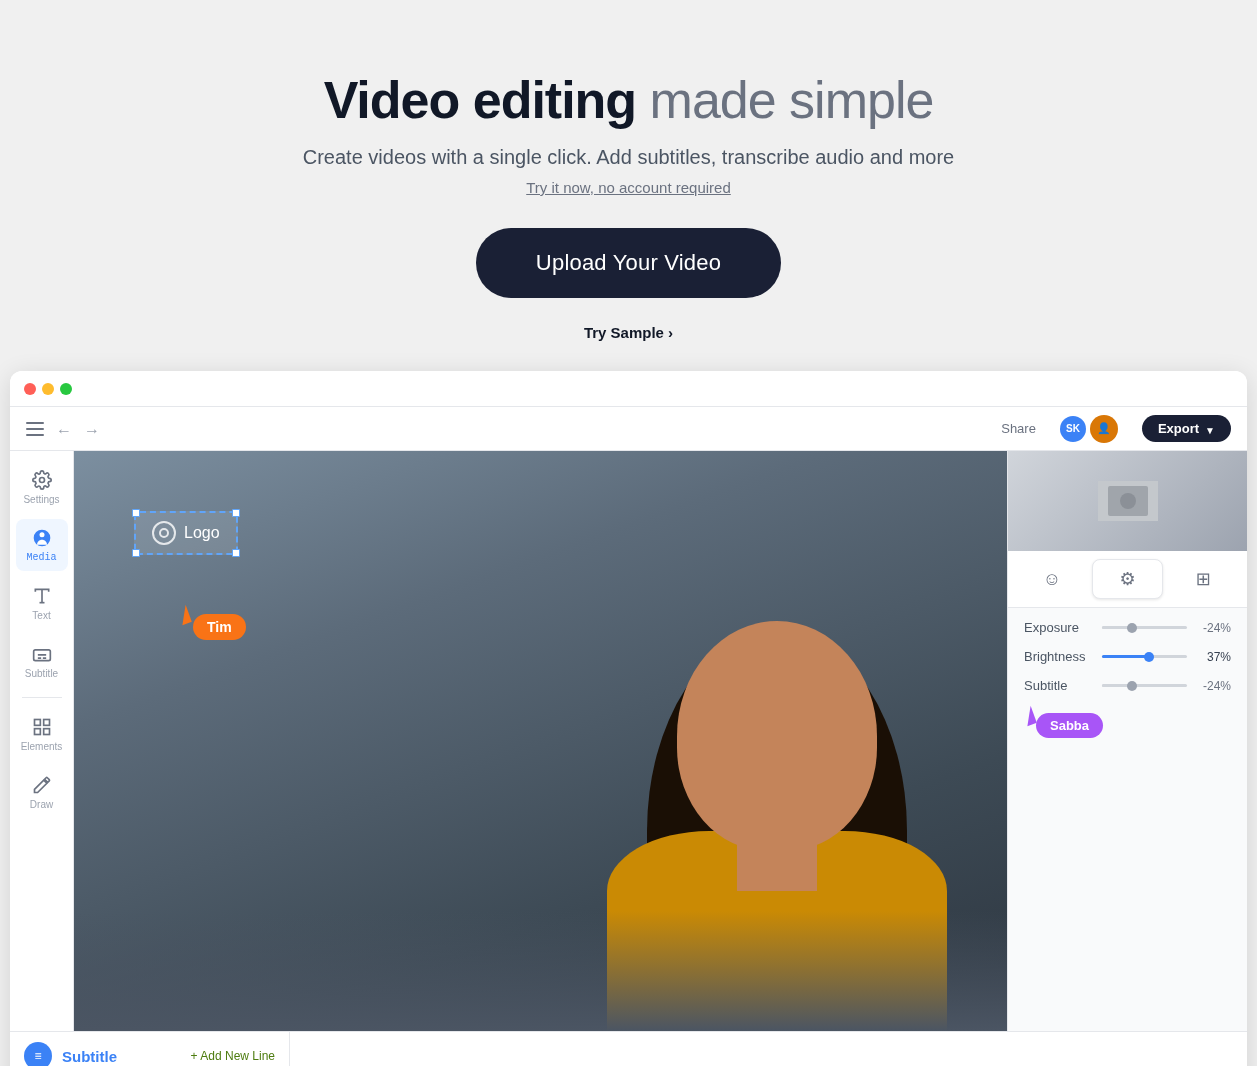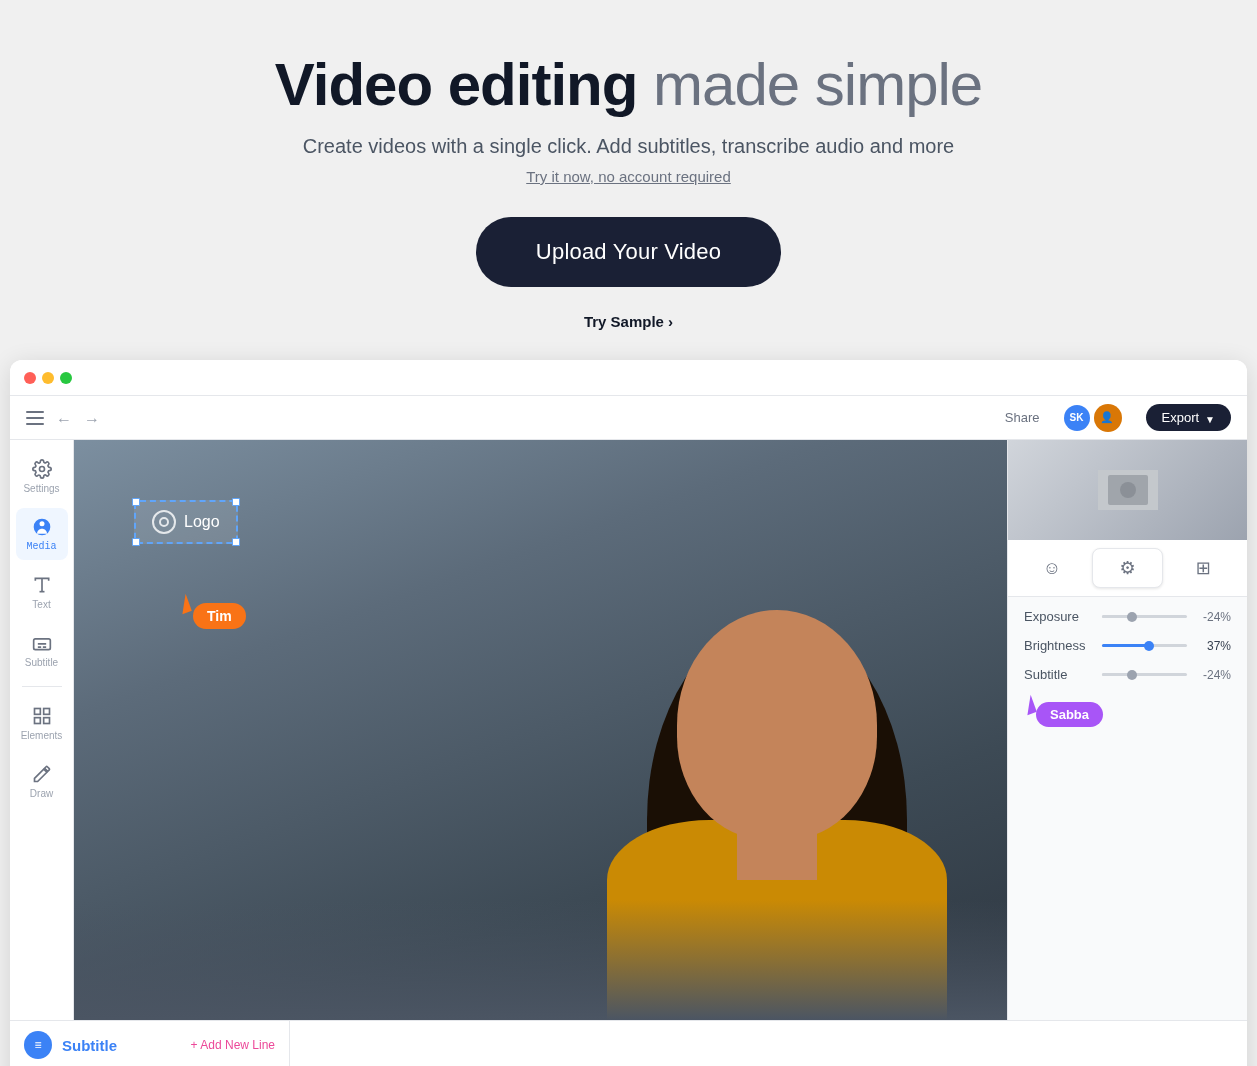--- a/index.html
+++ b/index.html
@@ -11,25 +11,26 @@
       overflow-x: hidden;
     }
 
     
     .hero {
       background: #f0f0f0;
       padding: 50px 20px 30px;
       text-align: center;
     }
     .hero-title {
-      font-size: 60px;
+      font-size: 52px;
       font-weight: 400;
       color: #6b7280;
       margin-bottom: 16px;
       letter-spacing: -1px;
+      margin-top: 20px;
     }
     .hero-title strong {
       font-weight: 800;
       color: #111827;
     }
     .hero-subtitle {
       font-size: 20px;
       color: #4b5563;
       margin-bottom: 10px;
     }
@@ -169,21 +170,21 @@
       font-weight: 600;
       overflow: hidden;
     }
     .export-btn {
       background: #1a2035;
       color: white;
       border: none;
       border-radius: 20px;
       padding: 6px 16px;
       font-size: 13px;
-      font-weight: 400;
+      font-weight: 700;
       cursor: pointer;
       display: flex;
       align-items: flex-end;
       gap: 6px;
     }
     .export-btn-icon {
       font-size: 10px;
     }
 
     
@@ -500,21 +501,21 @@
       color: white;
       font-size: 12px;
     }
     .subtitle-title {
       font-size: 15px;
       font-weight: 600;
       color: #3b82f6;
     }
     .add-new-line {
       font-size: 12px;
-      color: #ec4899;
+      color: #4d7c0f;
       cursor: pointer;
     }
 
     
     .timeline-area {
       flex: 1;
       background: white;
       display: flex;
       flex-direction: column;
       justify-content: flex-end;

